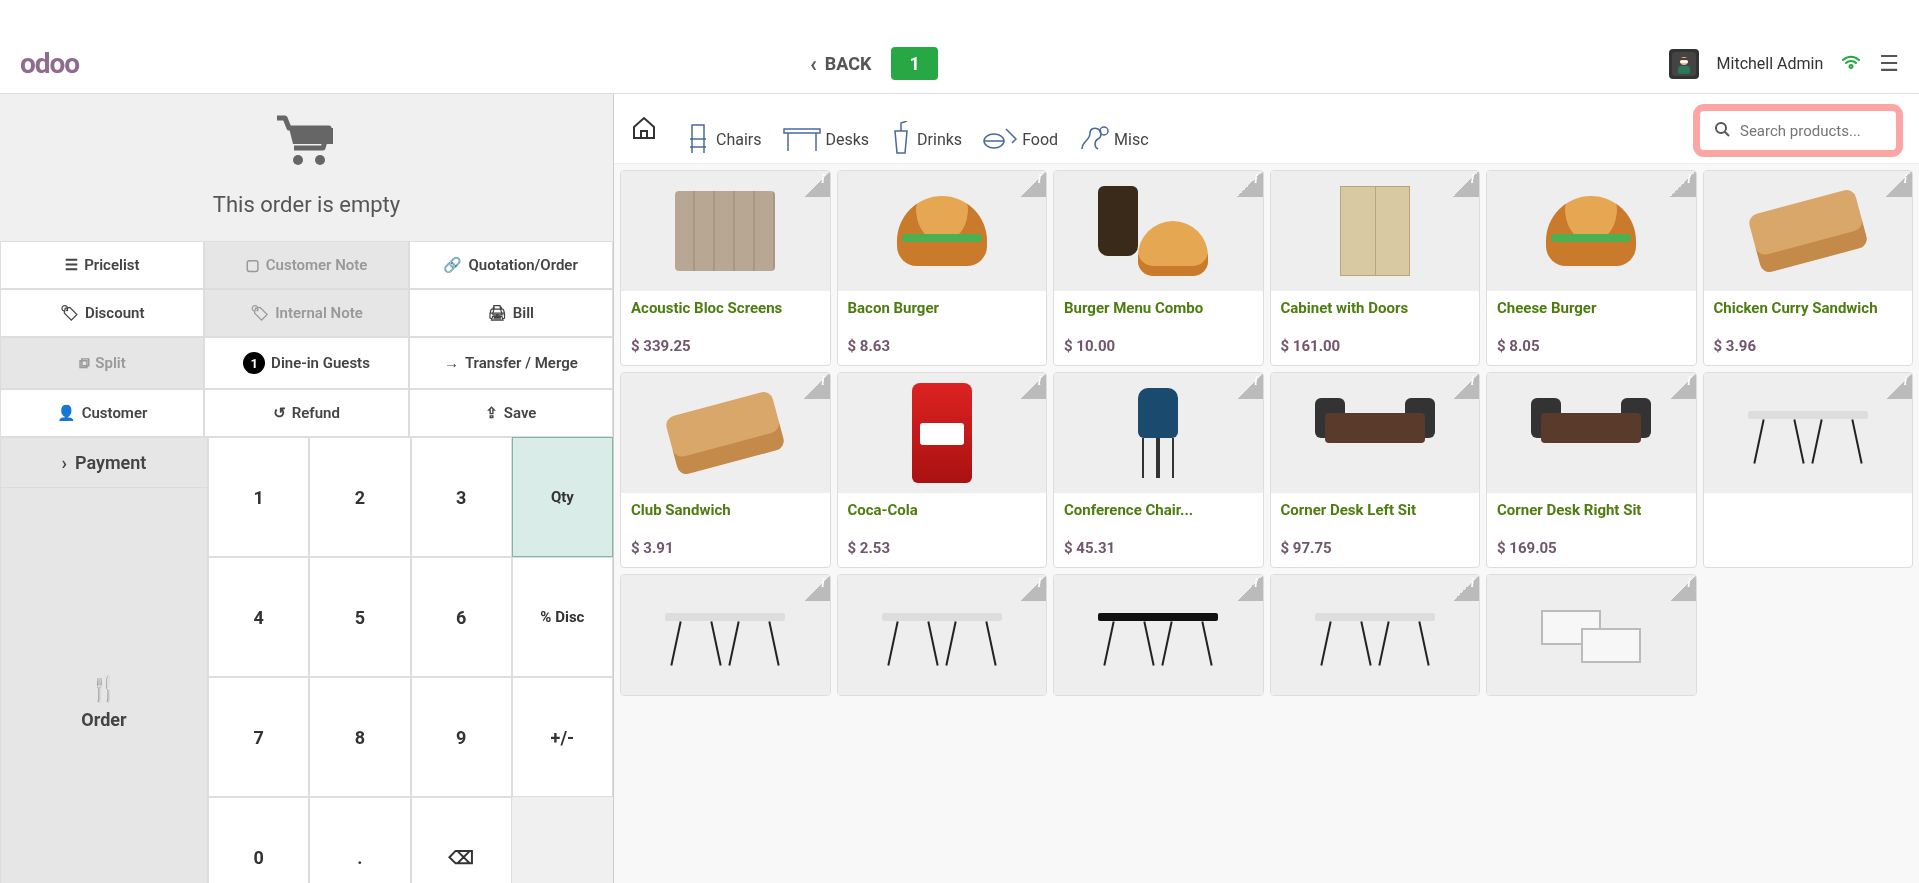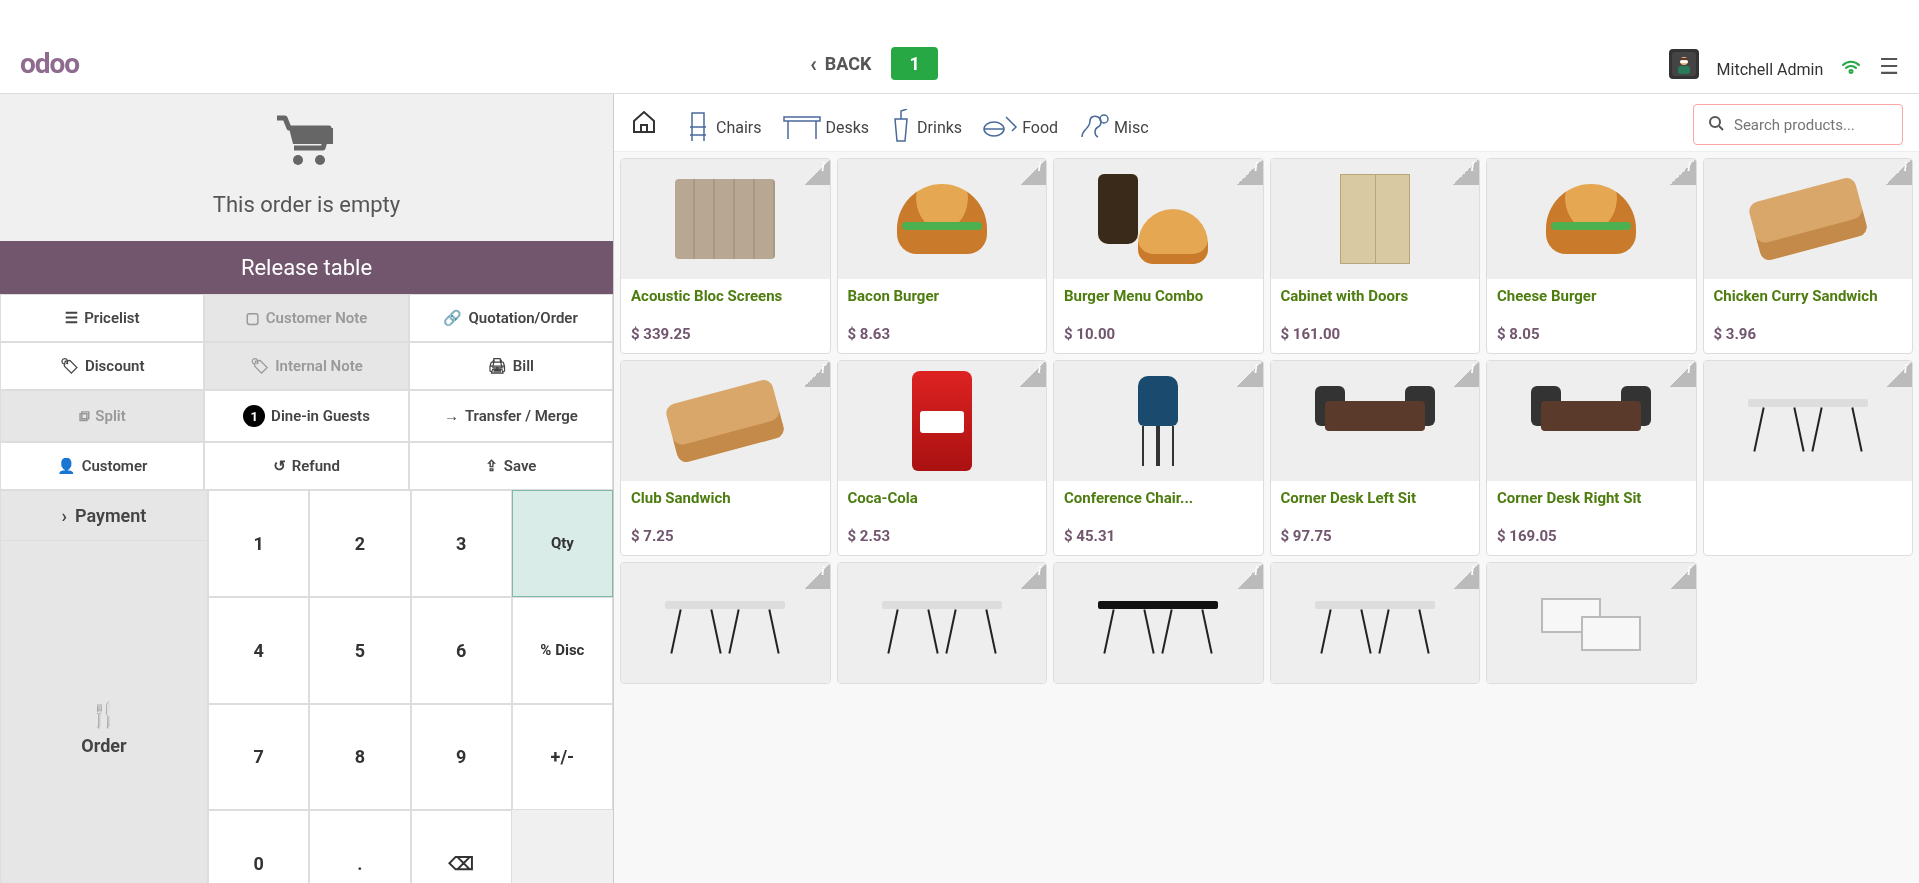--- a/index.html
+++ b/index.html
@@ -3,21 +3,21 @@
 <meta charset="utf-8">
 <style>
 * { margin: 0; padding: 0; box-sizing: border-box; font-family: -apple-system, BlinkMacSystemFont, "Segoe UI", Roboto, sans-serif; }
 body { background: #fff; color: #333; font-size: 14px; }
 .topbar { display: flex; align-items: center; height: 60px; border-bottom: 1px solid #ddd; padding: 0 20px; margin-top: 34px; }
 .logo { font-size: 28px; font-weight: 700; letter-spacing: -1px; }
 .logo .o1 { color: #8f6b8f; }
 .topbar-center { flex: 1; display: flex; justify-content: center; align-items: center; gap: 20px; }
 .back-btn { display: flex; align-items: center; gap: 8px; font-size: 18px; font-weight: 700; color: #555; cursor: pointer; }
 .badge-green { background: #28a745; color: #fff; padding: 6px 18px; border-radius: 4px; font-size: 18px; font-weight: 700; }
-.topbar-right { display: flex; align-items: flex-end; gap: 18px; }
+.topbar-right { display: flex; align-items: center; gap: 18px; }
 .avatar { width: 30px; height: 30px; border-radius: 4px; background: #333; display: inline-flex; align-items: center; justify-content: center; }
 .avatar svg { width: 24px; height: 24px; }
 .username { font-size: 16px; color: #333; }
 .wifi { color: #28a745; font-size: 18px; }
 .menu-icon { color: #555; font-size: 22px; cursor: pointer; }
 
 .main { display: flex; height: calc(100vh - 60px); }
 .left { width: 614px; background: #f0f0f0; display: flex; flex-direction: column; border-right: 1px solid #ccc; }
 .order-area { flex-shrink: 0; text-align: center; padding: 16px 0 24px; }
 .cart-icon { font-size: 56px; color: #666; }
@@ -37,21 +37,21 @@
 .keypad { flex: 1; display: grid; grid-template-columns: repeat(4, 1fr); grid-template-rows: repeat(4, 1fr); }
 .key { background: #fff; border: 1px solid #ddd; display: flex; align-items: center; justify-content: center; font-size: 18px; font-weight: 700; cursor: pointer; }
 .key.sel { background: #d9ece8; border: 1px solid #7fb8ab; }
 .key.label { font-size: 15px; }
 
 .right { flex: 1; display: flex; flex-direction: column; background: #fff; }
 .cat-row { display: flex; align-items: flex-end; padding: 10px 16px 6px; border-bottom: 1px solid #eee; gap: 18px; }
 .home-icon { font-size: 26px; color: #333; align-self: center; margin-right: 6px; cursor: pointer; }
 .cat { display: flex; flex-direction: row; align-items: center; gap: 2px; font-size: 16px; color: #444; cursor: pointer; }
 .cat svg, .cat .cicon { height: 36px; display: flex; align-items: flex-end; }
-.search-box { margin-left: auto; border: 1px solid #fca5a5; border-radius: 4px; padding: 10px 14px; display: flex; align-items: center; gap: 10px; width: 210px; align-self: center; }
+.search-box { margin-left: auto; border: 7px solid #fca5a5; border-radius: 11px; padding: 10px 14px; display: flex; align-items: center; gap: 10px; width: 210px; align-self: center; }
 .search-box input { border: none; outline: none; font-size: 15px; width: 100%; color: #555; }
 
 .products { flex: 1; overflow-y: auto; display: grid; grid-template-columns: repeat(6, 1fr); gap: 6px; padding: 6px; align-content: start; background: #f8f8f8; }
 .product { background: #fff; border: 1px solid #ddd; border-radius: 4px; display: flex; flex-direction: column; cursor: pointer; position: relative; overflow: hidden; }
 .product .img { height: 120px; background: #eee; display: flex; align-items: center; justify-content: center; overflow: hidden; }
 .product .info-corner { position: absolute; top: 0; right: 0; width: 26px; height: 26px; background: linear-gradient(135deg, transparent 50%, #bbb 50%); }
 .product .info-corner::after { content: "i"; position: absolute; top: 1px; right: 5px; color: #fff; font-size: 12px; font-weight: 700; font-style: italic; font-family: serif; }
 .product .pname { padding: 8px 10px 2px; font-size: 15px; font-weight: 700; color: #4d7c0f; line-height: 1.25; min-height: 46px; }
 .product .price { padding: 0 10px 10px; font-size: 15px; font-weight: 700; color: #71566e; }
 
@@ -124,21 +124,20 @@
       <div class="cart-icon">
         <svg width="70" height="60" viewBox="0 0 70 60">
             <path d="M5 8h8l4 10h40l-6 20H22" stroke="#666" stroke-width="5" fill="none" stroke-linejoin="round"></path>
             <path d="M17 18h44v16H21z" fill="#666"></path>
             <circle cx="26" cy="50" r="5" fill="#666"></circle>
             <circle cx="48" cy="50" r="5" fill="#666"></circle>
           </svg>
       </div>
       <div class="empty-text">This order is empty</div>
     </div>
-    <div class="release-bar">Release table</div>
 
     <div class="action-grid">
       <div class="action-cell">
           <span>☰</span>
           <span>Pricelist</span>
         </div>
       <div class="action-cell disabled">
           <span>▢</span>
           <span>Customer Note</span>
         </div>
@@ -342,21 +341,21 @@
           <div class="price">$ 3.96</div>
         </div>
         <div class="product">
           <div class="info-corner"></div>
           <div class="img">
             <div class="pv">
               <div class="sandwich"></div>
             </div>
           </div>
           <div class="pname">Club Sandwich</div>
-          <div class="price">$ 7.25</div>
+          <div class="price">$ 3.91</div>
         </div>
         <div class="product">
           <div class="info-corner"></div>
           <div class="img">
             <div class="pv">
               <div class="cola"></div>
             </div>
           </div>
           <div class="pname">Coca-Cola</div>
           <div class="price">$ 2.53</div>

